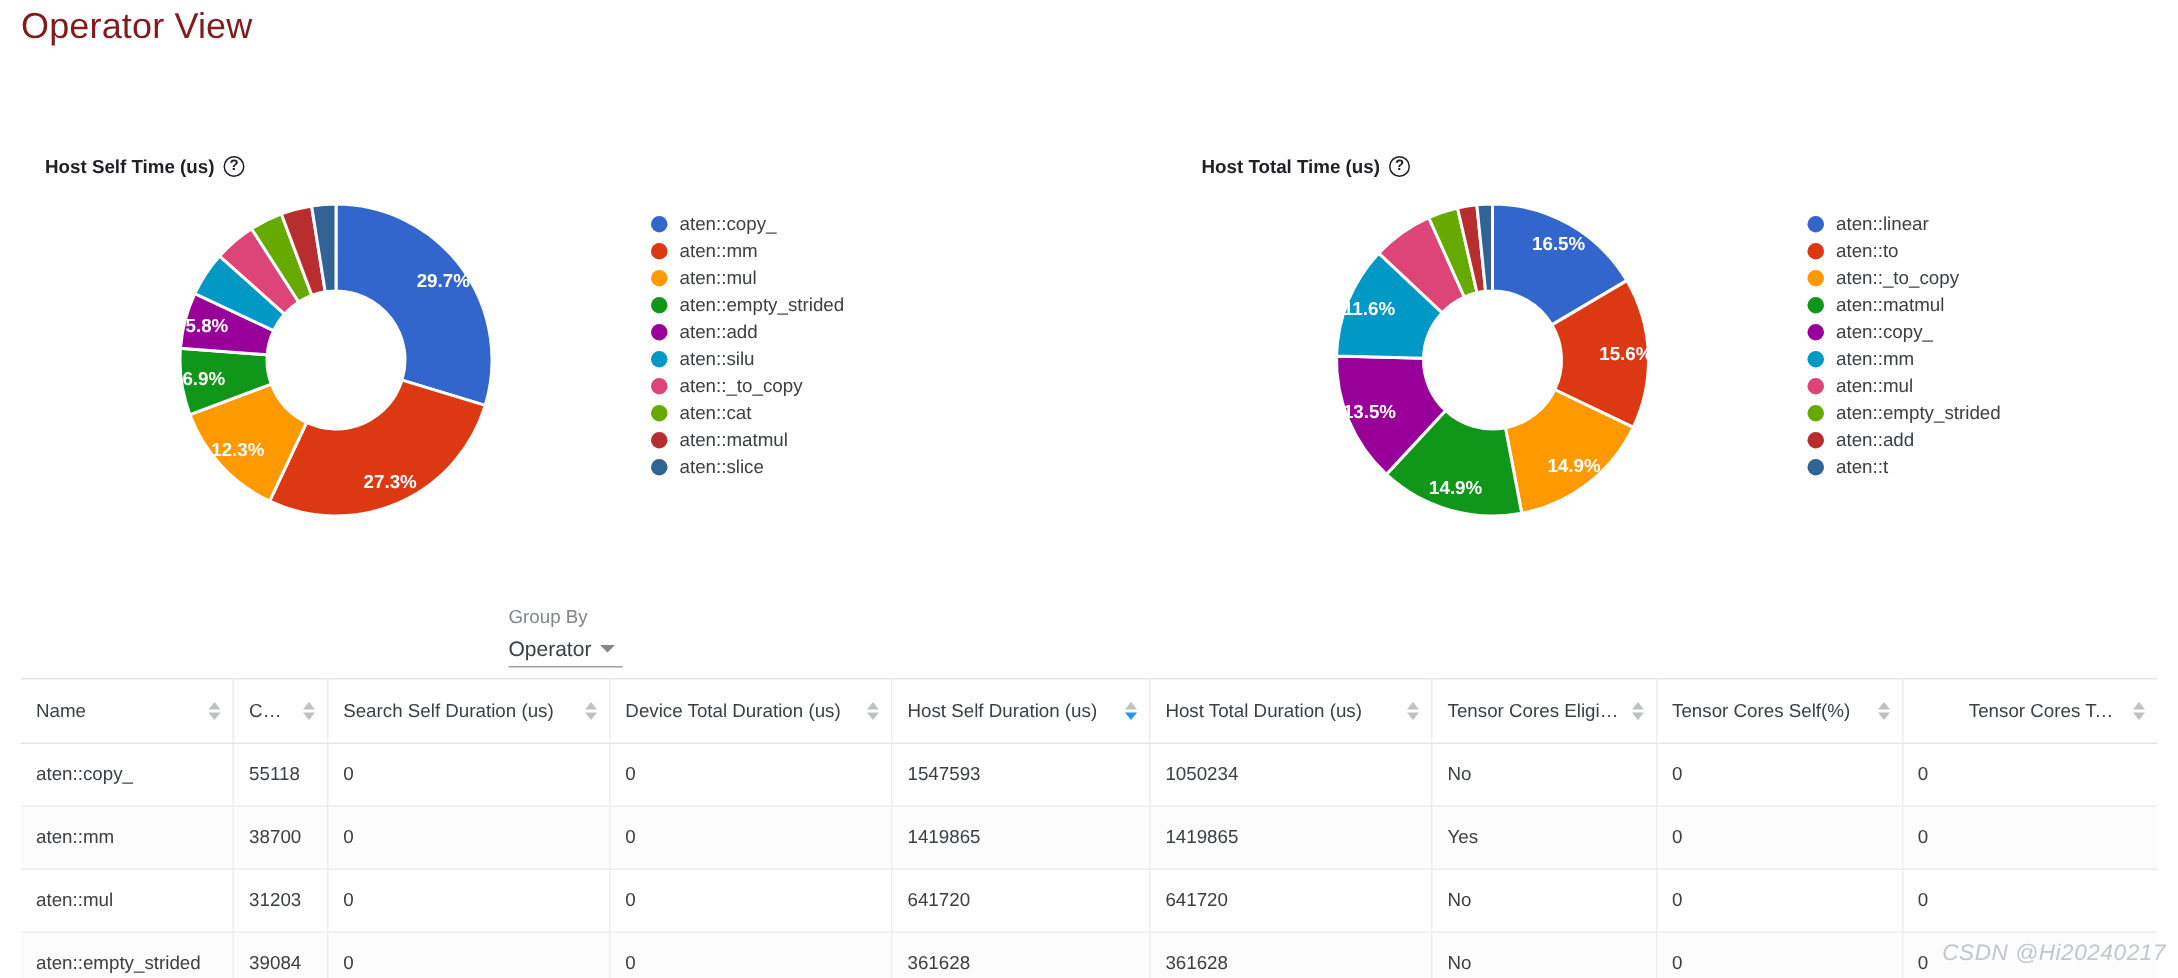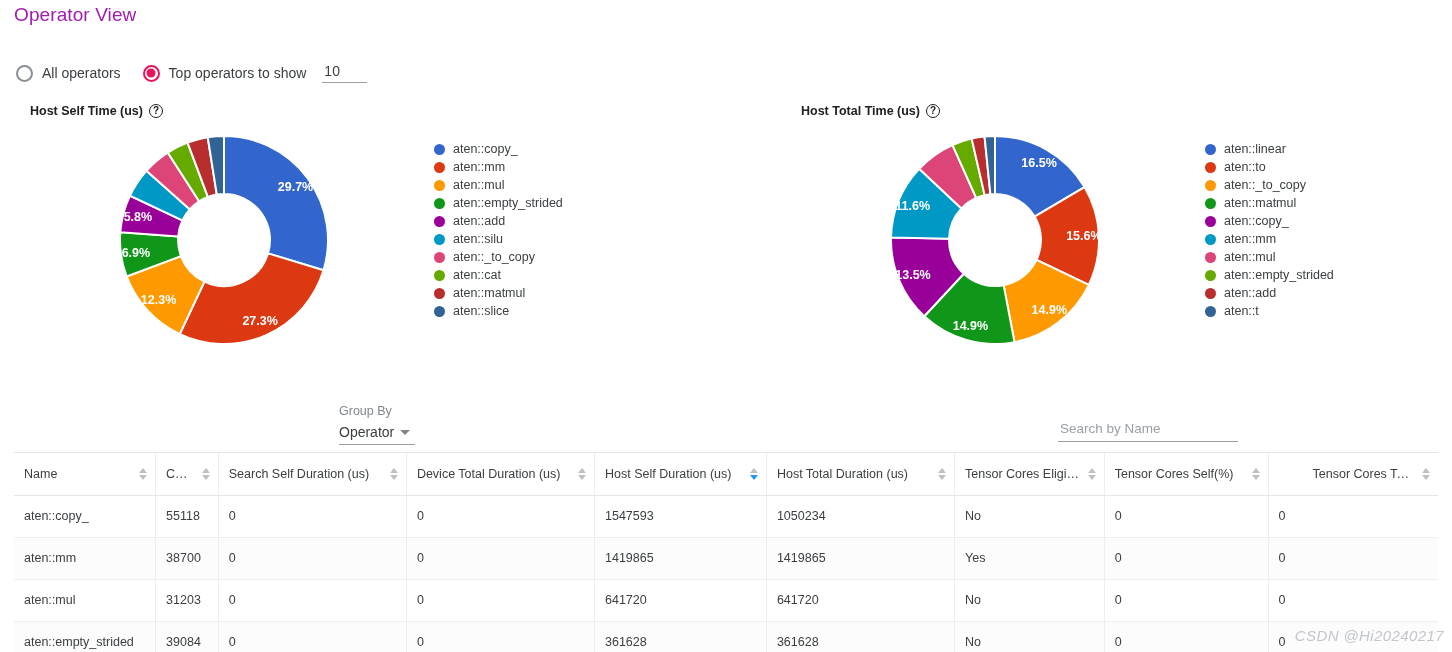--- a/index.html
+++ b/index.html
@@ -9,21 +9,21 @@
     background: #ffffff;
     font-family: "Liberation Sans", sans-serif;
     color: #3c4043;
     overflow: hidden;
   }
   #root { position: relative; width: 1452px; height: 652px; }
 
   
   .page-title {
     position: absolute; left: 14px; top: 4px;
-    font-size: 19px; color: #a21caf; letter-spacing: .1px;
+    font-size: 24px; color: #7f1d1d; letter-spacing: .1px;
   }
 
   
   .radio-row {
     position: absolute; left: 16px; top: 63px;
     display: flex; align-items: center; gap: 0;
     font-size: 14px; color: #3c4043;
   }
   .radio-opt { display: flex; align-items: center; gap: 9px; }
   .radio-opt + .radio-opt { margin-left: 22px; }
@@ -148,31 +148,20 @@
     font-style: italic;
   }
 </style>
 </head>
 <body>
 
 <div id="root">
 
   <div class="page-title">Operator View</div>
 
-  <div class="radio-row">
-    <label class="radio-opt">
-      <span class="radio-ring" id="radio-all"></span>
-      <span>All operators</span>
-    </label>
-    <label class="radio-opt">
-      <span class="radio-ring on" id="radio-top"></span>
-      <span>Top operators to show</span>
-    </label>
-    <input class="num-input" type="text" value="10" style="">
-  </div>
 
   <div class="chart-block left">
     <div class="chart-title">
       <span>Host Self Time (us)</span>
       <span class="help-icon">?</span>
     </div>
     <div class="chart-body">
       <div class="donut-wrap">
         <div class="donut" id="donut-0">
             <svg width="216" height="216" viewBox="0 0 216 216">
@@ -313,21 +302,20 @@
   </div>
 
   <div class="group-by">
     <div class="gb-label">Group By</div>
     <div class="gb-value">
       <span>Operator</span>
       <span class="caret"></span>
     </div>
   </div>
 
-  <input class="search-box" type="text" placeholder="Search by Name" style="">
 
   <div class="table-wrap">
     <table>
       <thead>
           <tr id="thead-row">
             <th style="width: 140px;"><span>Name</span><span class="sorter">
                 <i class="up"></i>
                 <i class="down"></i>
               </span></th>
             <th style="width: 62px;"><span>Calls</span><span class="sorter">

